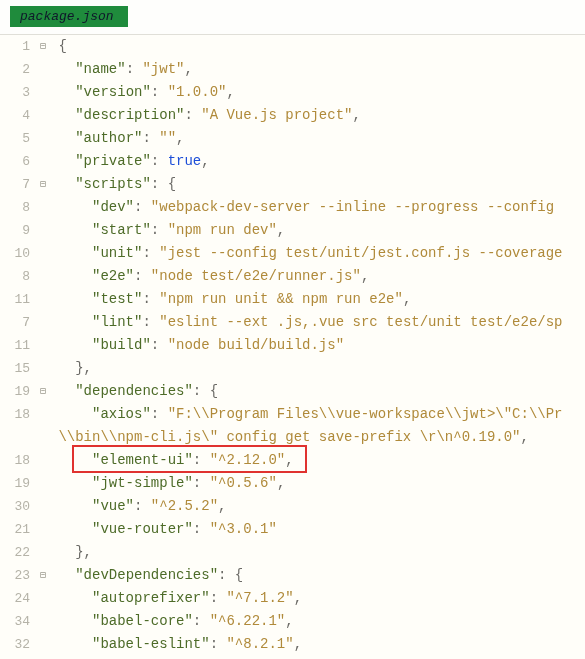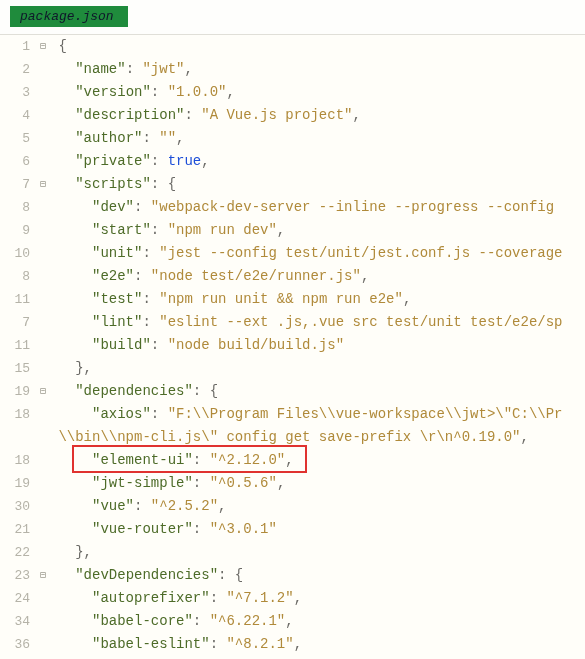--- a/index.html
+++ b/index.html
@@ -47,21 +47,21 @@
     <div class="ln">18</div>
     <div class="ln"></div>
     <div class="ln">18</div>
     <div class="ln">19</div>
     <div class="ln">30</div>
     <div class="ln">21</div>
     <div class="ln">22</div>
     <div class="ln">23</div>
     <div class="ln">24</div>
     <div class="ln">34</div>
-    <div class="ln">36</div>
+    <div class="ln">32</div>
     <div class="ln">27</div>
   </div>
 
   <div class="fold">
     <div class="fc">⊟</div>
     <div class="fc"></div>
     <div class="fc"></div>
     <div class="fc"></div>
     <div class="fc"></div>
     <div class="fc"></div>

